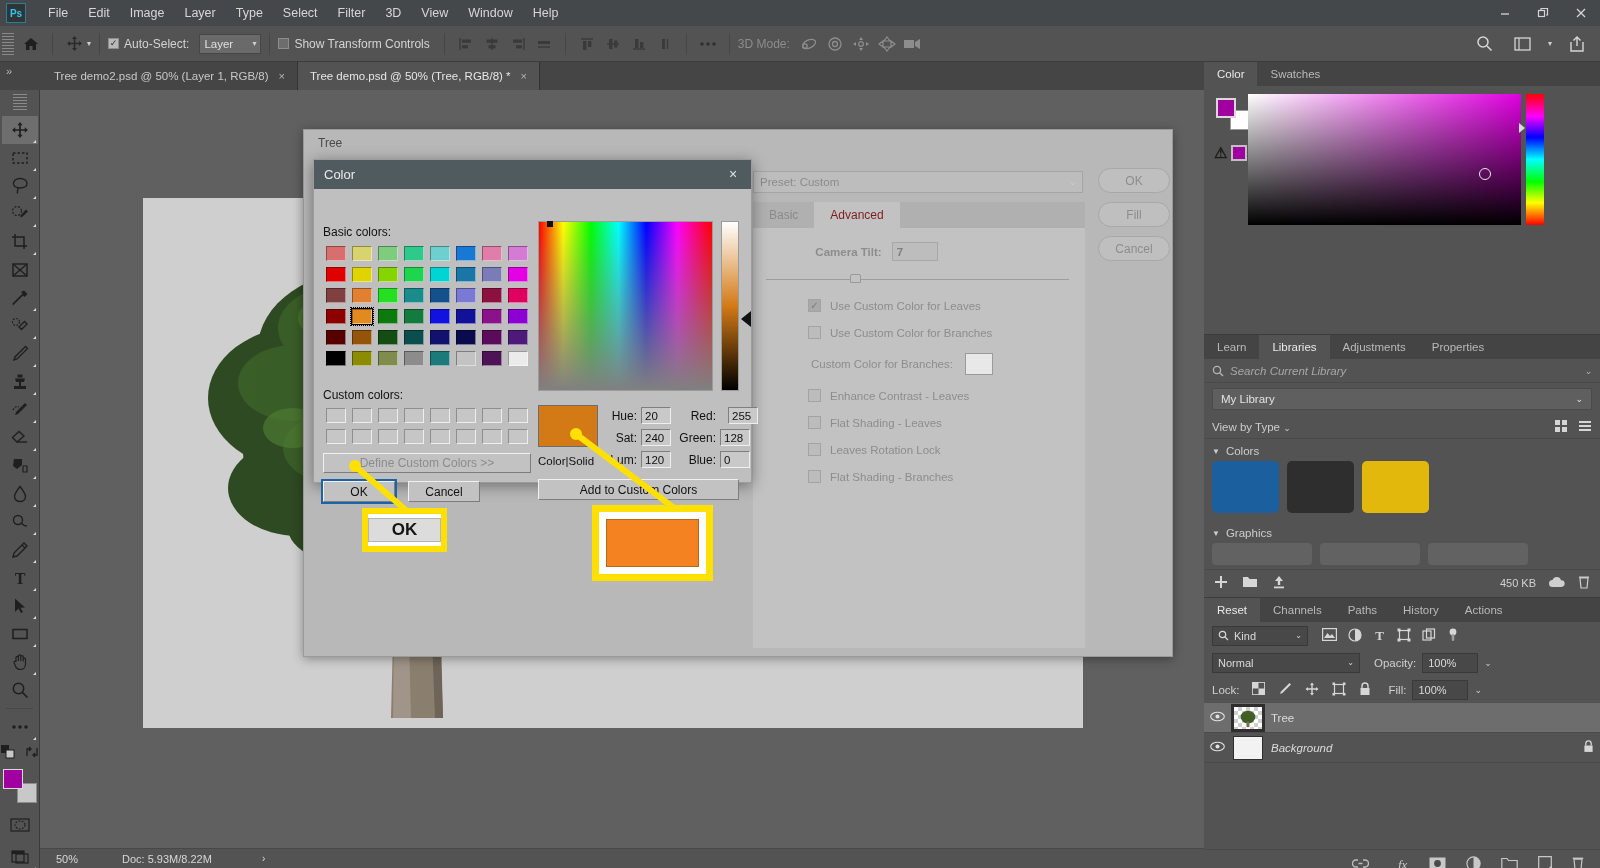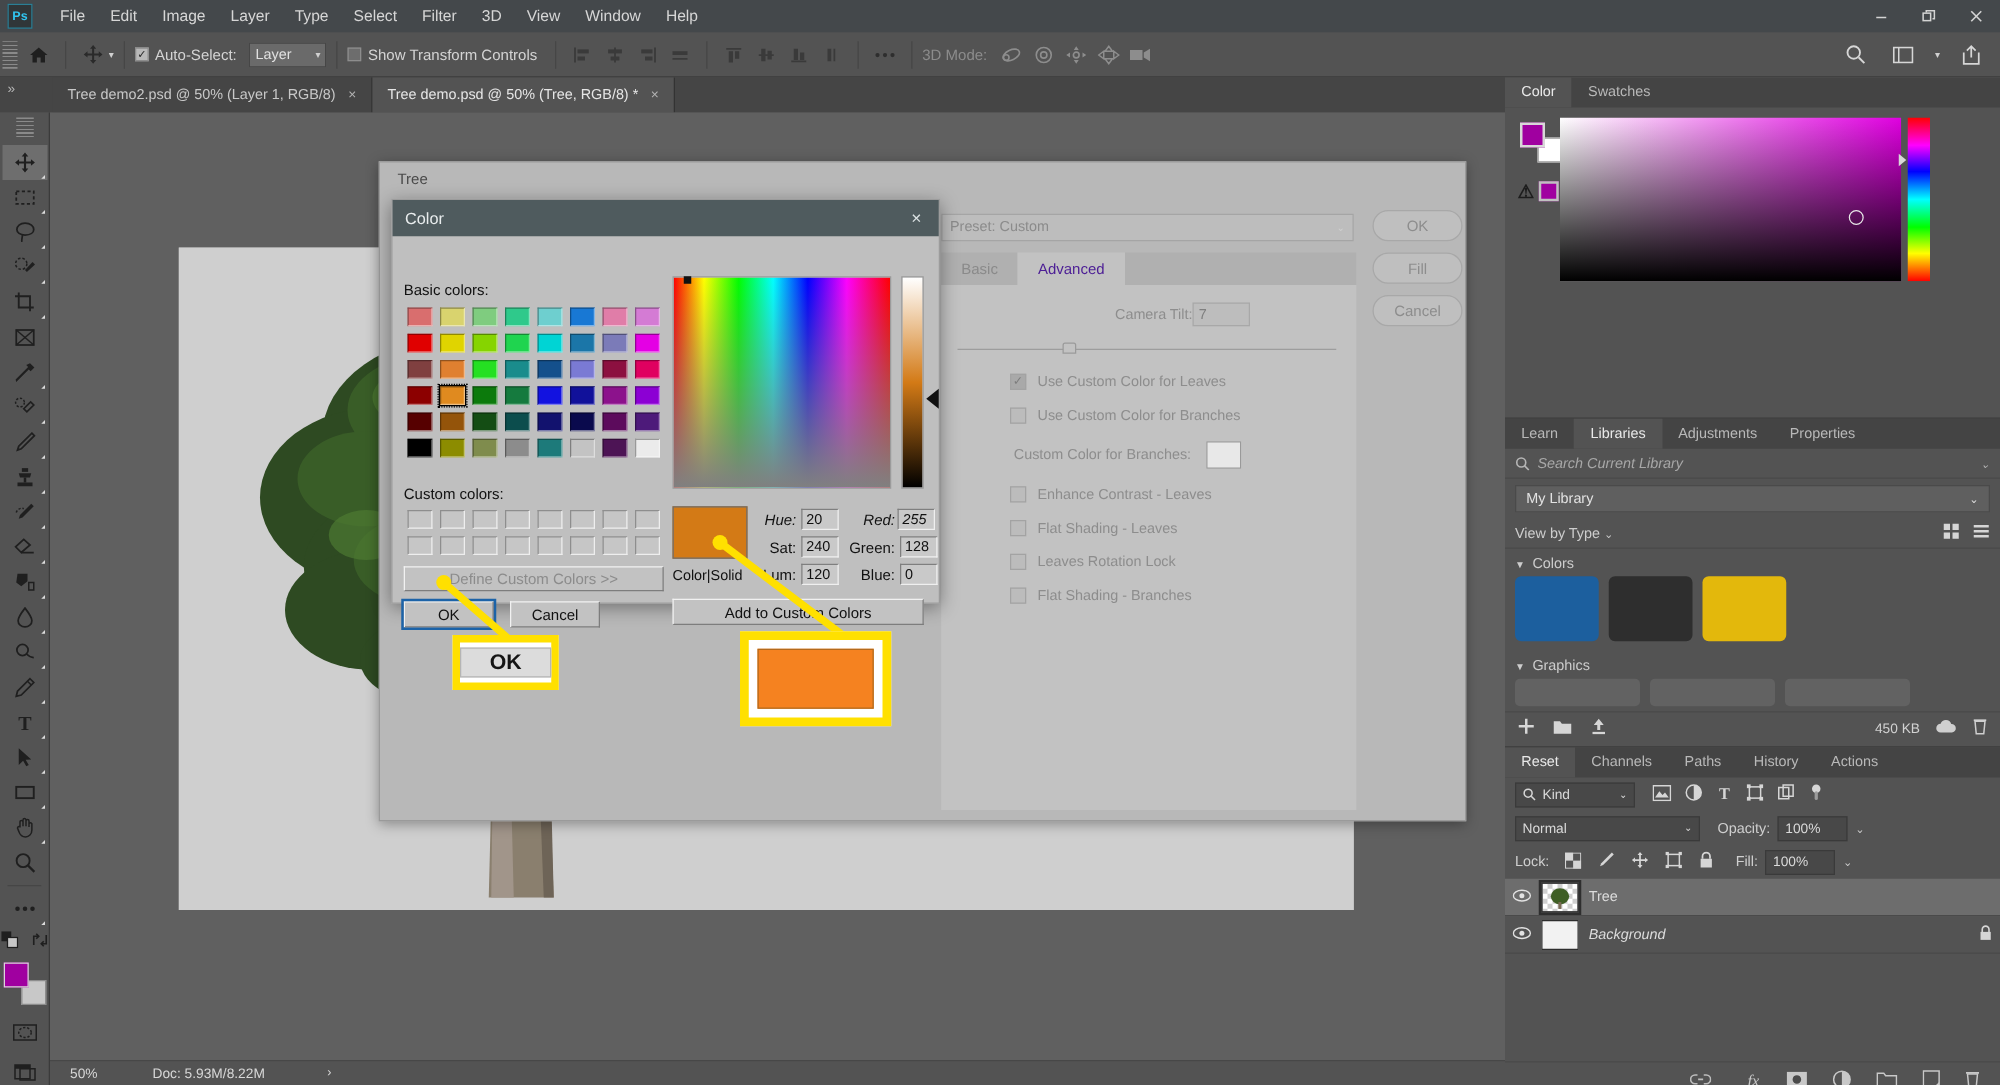--- a/index.html
+++ b/index.html
@@ -85,21 +85,21 @@
   .tree-dialog { position:absolute; left:303px; top:129px; width:870px; height:528px;
     background:#b8b8b8; border:1px solid #9a9a9a; box-shadow:0 2px 10px rgba(0,0,0,.35); }
   .tree-dialog .title { height:26px; color:#4a4a4a; font-size:12px; padding:6px 0 0 14px; }
   .td-body { position:absolute; left:449px; top:36px; width:410px; height:482px; }
   .preset-row { position:absolute; left:0; top:5px; width:330px; height:22px;
     background:#bdbdbd; border:1px solid #a5a5a5; color:#8b8b8b; font-size:11.5px;
     display:flex; align-items:center; padding:0 6px; justify-content:space-between; }
   .td-tabs { position:absolute; left:0; top:36px; width:332px; height:26px; display:flex; }
   .td-tab { height:26px; padding:0 16px; display:flex; align-items:center; font-size:12px;
     color:#8a8a8a; background:#b0b0b0; }
-  .td-tab.active { background:#c2c2c2; color:#4c1d95; }
+  .td-tab.active { background:#c2c2c2; color:#7f1d1d; }
   .td-panel { position:absolute; left:0; top:62px; width:332px; height:420px; background:#c2c2c2; }
   .row { display:flex; align-items:center; font-size:11.5px; color:#8d8d8d; }
   .tfield { background:#bdbdbd; border:1px solid #a8a8a8; height:19px; width:46px; color:#7f7f7f;
     font-size:11.5px; display:flex; align-items:center; padding-left:4px; }
   .slider { position:relative; height:12px; }
   .slider .track { position:absolute; left:0; right:0; top:6px; height:1px; background:#9d9d9d; }
   .slider .thumb { position:absolute; top:1px; width:11px; height:9px; background:#c2c2c2;
     border:1px solid #9a9a9a; border-radius:2px 2px 0 0; }
   .cbox { width:13px;height:13px;border:1px solid #a3a3a3;background:#bcbcbc;margin-right:9px;
     display:inline-flex;align-items:center;justify-content:center;}
@@ -630,21 +630,21 @@
         <div class="td-tab">
           <span>Basic</span>
         </div>
         <div class="td-tab active">
           <span>Advanced</span>
         </div>
         <div style="flex:1;background:#b0b0b0;"></div>
       </div>
 
       <div class="td-panel">
-        <div class="row" style="justify-content:flex-end;padding:14px 85px 0 0;">
+        <div class="row" style="justify-content:center;padding:14px 85px 0 0;gap:10px;font-weight:bold;">
           <span>Camera Tilt:</span>
           <span class="tfield">7</span>
         </div>
         <div class="slider" style="margin:12px 16px 0 13px;">
           <i class="track"></i>
           <i class="thumb" style="left:84px;"></i>
         </div>
 
         <div class="row" style="padding:14px 0 0 55px;">
           <span class="cbox on"></span>
@@ -932,32 +932,32 @@
             </defs>
           <rect width="18" height="170" fill="url(#lg)"></rect>
         </svg>
       </div>
       <span class="lumarrow" style="top:122px;"></span>
 
       <div class="colorsolid" id="colorsolid" style="background: rgb(211, 122, 22);"></div>
       <div class="lbl" style="left:224px; top:266px; font-size:11.5px;">Color|Solid</div>
 
       <div style="position:absolute;left:293px;top:218px;display:flex;align-items:center;gap:4px;">
-        <span class="lbl" style="position:static;width:30px;text-align:right;font-style:italic;">Hue:</span>
+        <span class="lbl" style="position:static;width:30px;text-align:right;">Hue:</span>
         <span class="numfield">20</span>
       </div>
       <div style="position:absolute;left:293px;top:240px;display:flex;align-items:center;gap:4px;">
         <span class="lbl" style="position:static;width:30px;text-align:right;">Sat:</span>
         <span class="numfield">240</span>
       </div>
       <div style="position:absolute;left:293px;top:262px;display:flex;align-items:center;gap:4px;">
         <span class="lbl" style="position:static;width:30px;text-align:right;">Lum:</span>
         <span class="numfield">120</span>
       </div>
-      <div style="position:absolute;left:360px;top:218px;display:flex;align-items:center;gap:2px;font-style:italic;">
+      <div style="position:absolute;left:360px;top:218px;display:flex;align-items:center;gap:12px;">
         <span class="lbl" style="position:static;width:42px;text-align:right;">Red:</span>
         <span class="numfield">255</span>
       </div>
       <div style="position:absolute;left:360px;top:240px;display:flex;align-items:center;gap:4px;">
         <span class="lbl" style="position:static;width:42px;text-align:right;">Green:</span>
         <span class="numfield">128</span>
       </div>
       <div style="position:absolute;left:360px;top:262px;display:flex;align-items:center;gap:4px;">
         <span class="lbl" style="position:static;width:42px;text-align:right;">Blue:</span>
         <span class="numfield">0</span>

